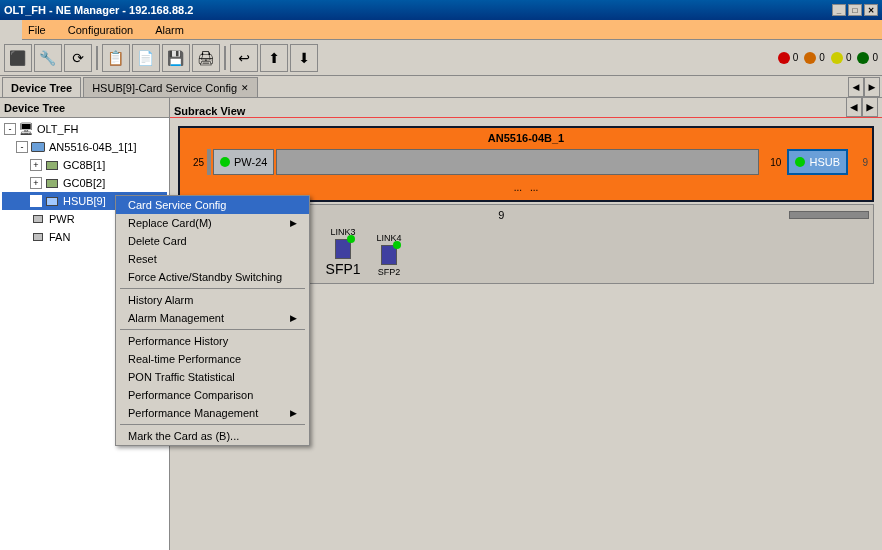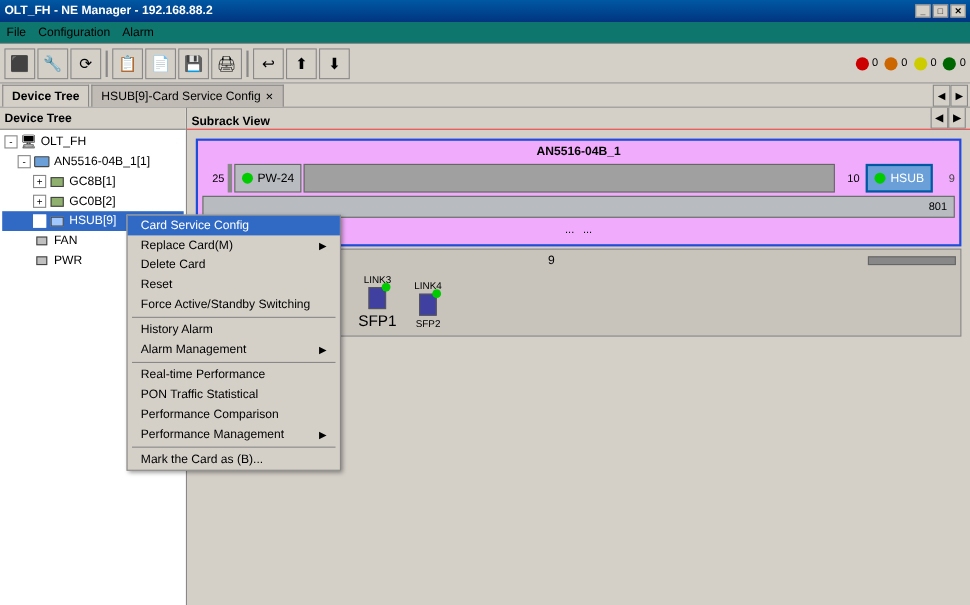--- a/index.html
+++ b/index.html
@@ -37,27 +37,28 @@
       font-size: 8px;
       display: flex;
       align-items: center;
       justify-content: center;
       cursor: pointer;
       color: #000;
     }
 
     
     .menu-bar {
-      background: #0f766e;
+      background: #fdba74;
       height: 20px;
       display: flex;
       align-items: center;
       padding: 0 2px;
       border-bottom: 1px solid #888;
-      gap: 3px;
+      gap: 14px;
+      margin-left: 22px;
     }
     .menu-item {
       font-size: 11px;
       color: #000;
       cursor: pointer;
       padding: 2px 4px;
     }
 
     
     .toolbar {
@@ -238,22 +239,22 @@
       padding: 0 4px;
       border-bottom: 1px solid #ef4444;
       font-size: 11px;
       font-weight: bold;
       gap: 24px;
     }
     .subrack-view {
       padding: 8px;
     }
     .subrack-container {
-      background: #f0abfc;
-      border: 2px solid #1d4ed8;
+      background: #f97316;
+      border: 2px solid #0f172a;
       padding: 4px;
     }
     .subrack-title {
       text-align: center;
       font-size: 11px;
       font-weight: bold;
       margin-bottom: 4px;
     }
     .subrack-row {
       display: flex;
@@ -498,28 +499,28 @@
         <span class="tree-icon">
           <div class="icon-card" style="background:#a0c8ff;"></div>
         </span>
         <span>HSUB[9]</span>
       </div>
 
       <div class="tree-item" style="padding-left:28px;">
         <span class="tree-icon">
           <div class="icon-card" style="background:#c0c0c0;width:10px;height:8px;"></div>
         </span>
-        <span>FAN</span>
+        <span>PWR</span>
       </div>
 
       <div class="tree-item" style="padding-left:28px;">
         <span class="tree-icon">
           <div class="icon-card" style="background:#c0c0c0;width:10px;height:8px;"></div>
         </span>
-        <span>PWR</span>
+        <span>FAN</span>
       </div>
     </div>
   </div>
 
   <div class="right-panel">
     <div class="subrack-header">
       <span>Subrack View</span>
       <div style="margin-left:auto;display:flex;">
         <div class="tab-nav-btn">◀</div>
         <div class="tab-nav-btn">▶</div>
@@ -541,23 +542,20 @@
           </div>
           <div style="flex:1;background:#a0a0a0;height:26px;border:1px solid #666;margin-left:2px;"></div>
           <div style="font-size:10px;width:20px;text-align:right;margin-left:2px;">10</div>
           <div class="subrack-card selected" style="margin-left:6px;">
             <div class="green-dot"></div>
             <span>HSUB</span>
           </div>
           <div class="subrack-num">9</div>
         </div>
 
-        <div class="subrack-row-full">
-          <span>801</span>
-        </div>
 
         <div style="height:18px;display:flex;align-items:center;justify-content:center;gap:8px;">
           <span style="font-size:10px;">...</span>
           <span style="font-size:10px;">...</span>
         </div>
       </div>
 
       <div class="hsub-detail">
         <div class="hsub-detail-header">
           <span>HSUB</span>
@@ -641,20 +639,23 @@
   <div class="ctx-separator"></div>
   <div class="ctx-item">
     <span>History Alarm</span>
   </div>
   <div class="ctx-item">
     <span>Alarm Management</span>
     <span class="ctx-arrow">▶</span>
   </div>
   <div class="ctx-separator"></div>
   <div class="ctx-item">
+    <span>Performance History</span>
+  </div>
+  <div class="ctx-item">
     <span>Real-time Performance</span>
   </div>
   <div class="ctx-item">
     <span>PON Traffic Statistical</span>
   </div>
   <div class="ctx-item">
     <span>Performance Comparison</span>
   </div>
   <div class="ctx-item">
     <span>Performance Management</span>

